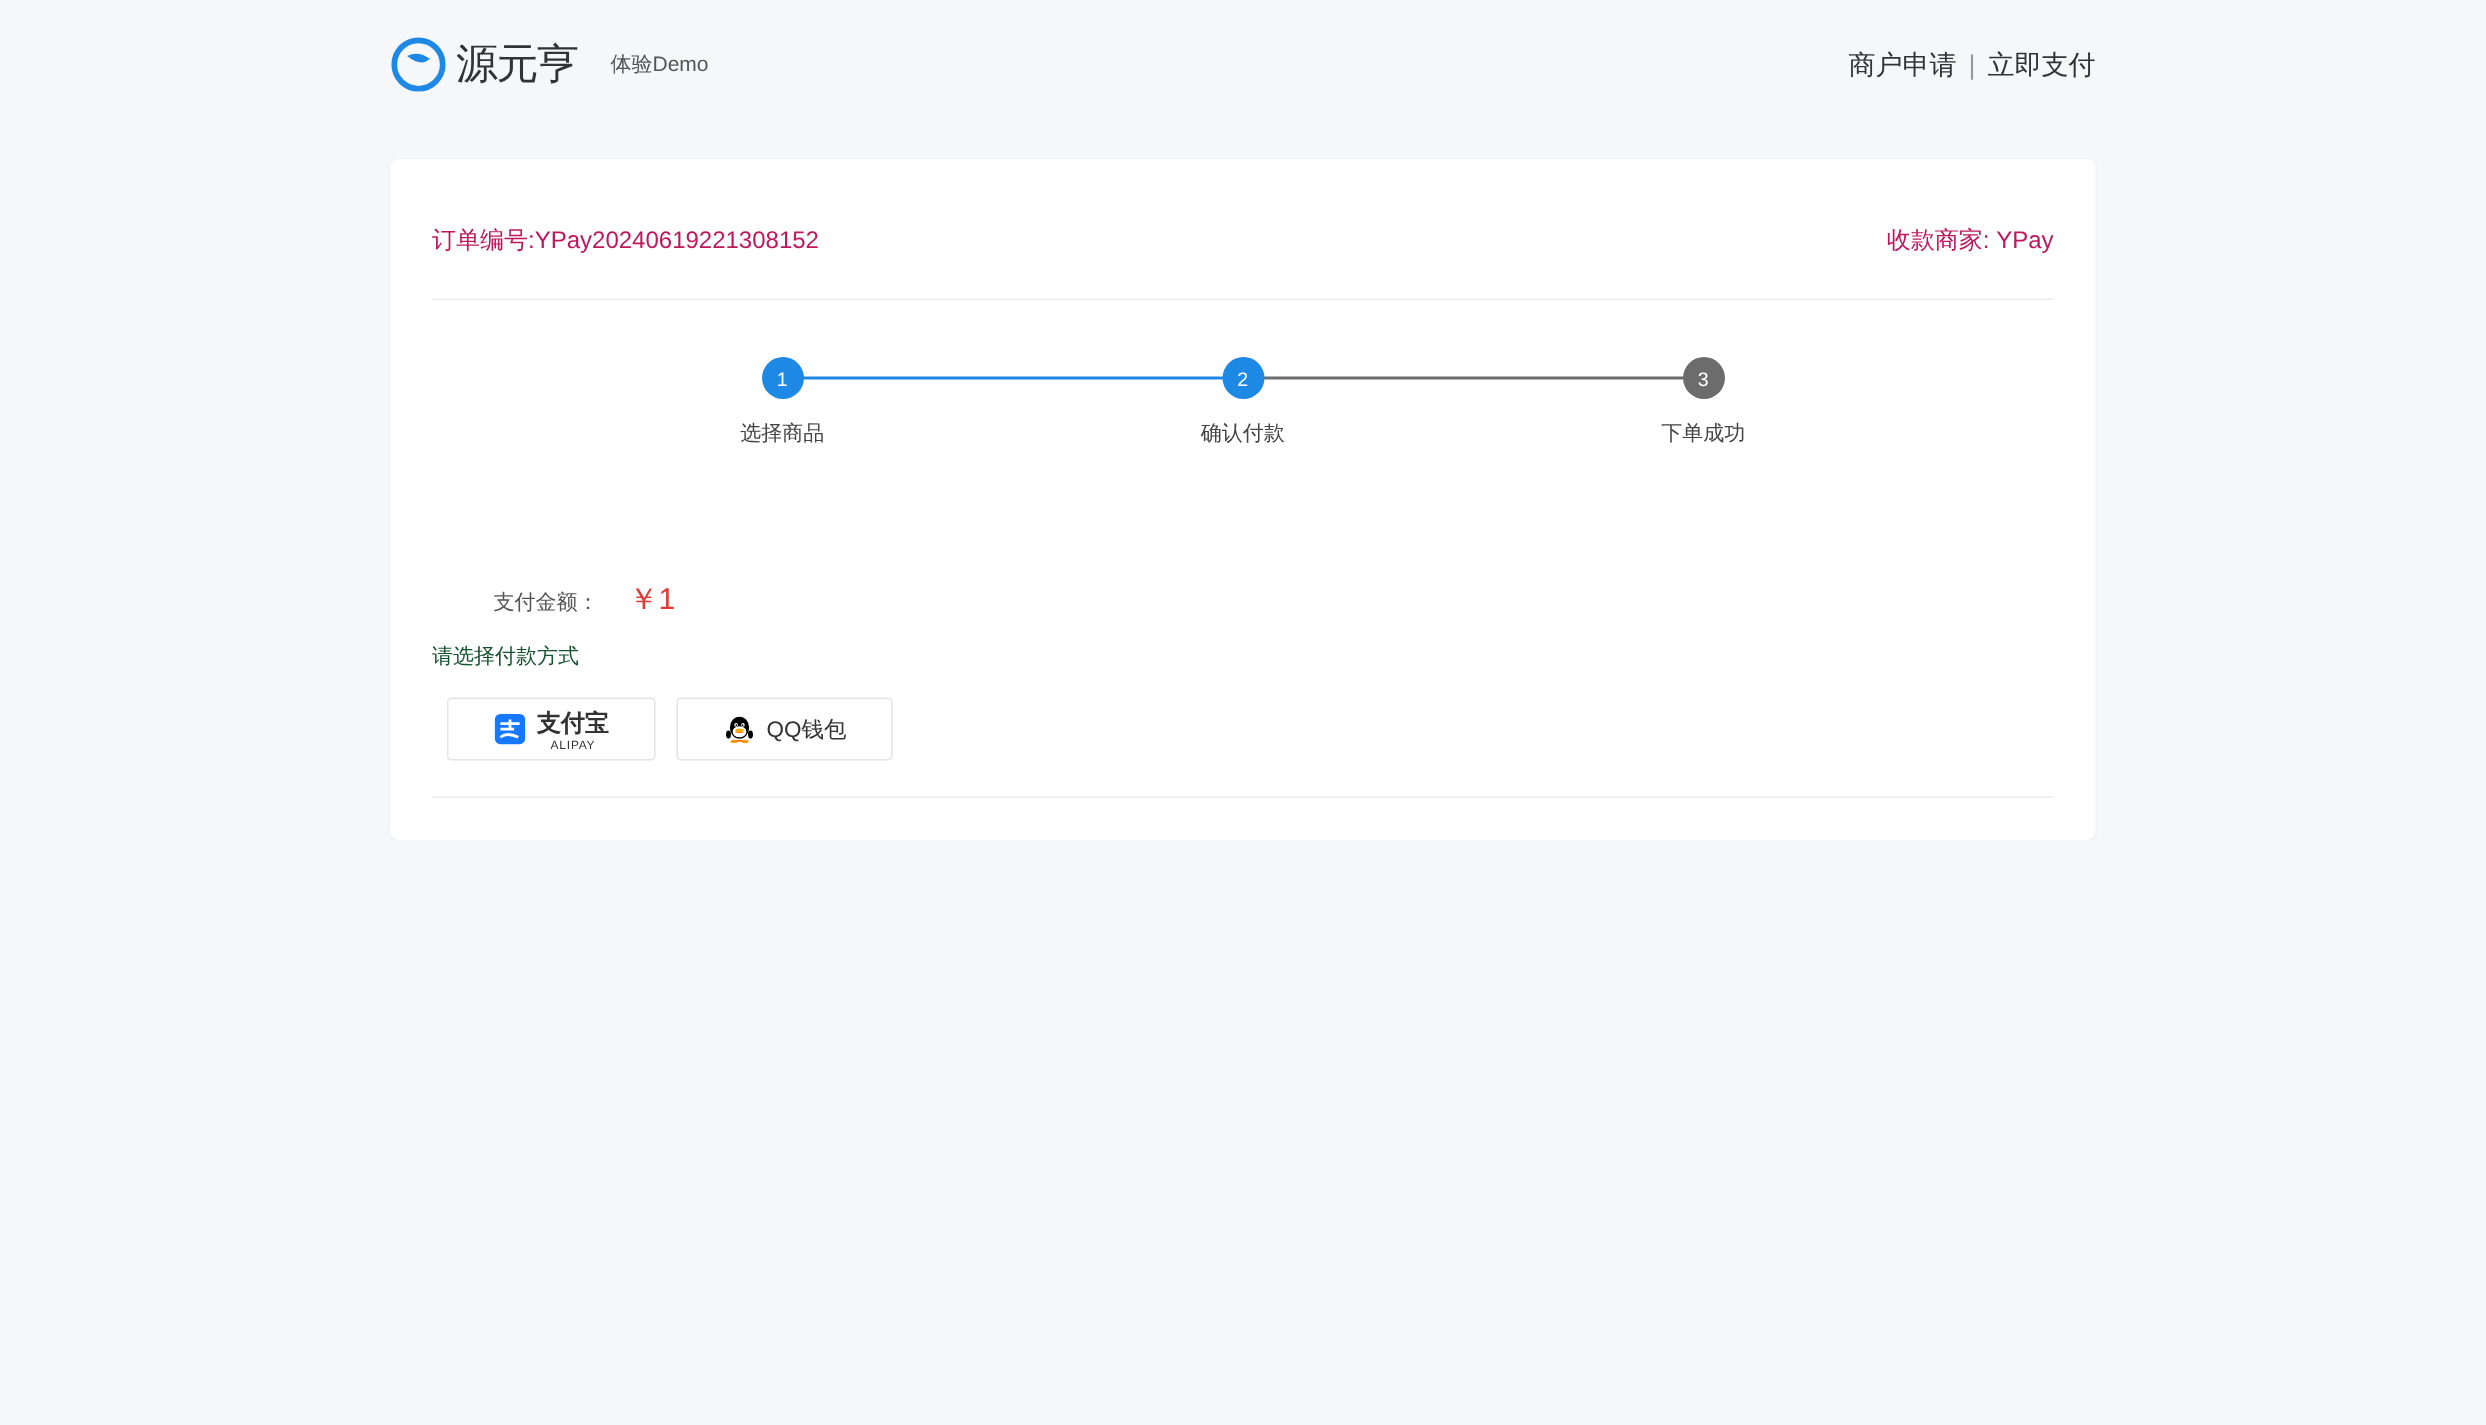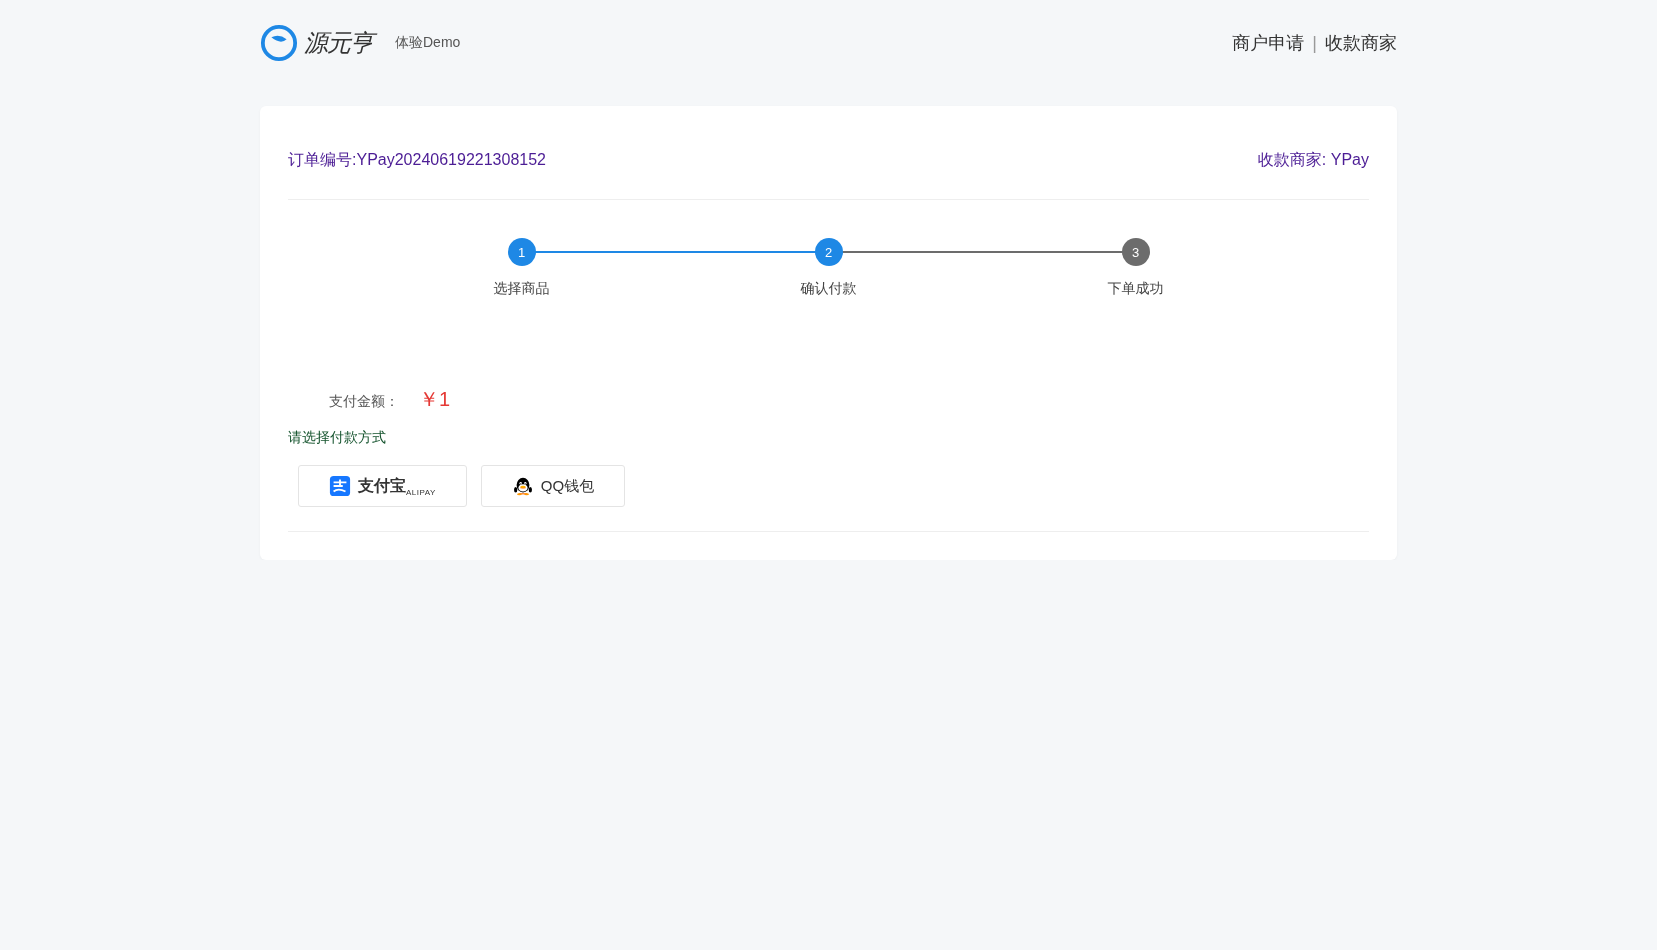--- a/index.html
+++ b/index.html
@@ -30,24 +30,23 @@
     .logo {
       display: flex;
       align-items: center;
       gap: 6px;
     }
     .logo-icon {
       width: 38px;
       height: 38px;
     }
     .logo-text {
-      font-size: 24px;
+      font-size: 28px;
       font-weight: 500;
       color: #333;
-      font-style: italic;
       letter-spacing: -1px;
     }
     .demo-label {
       font-size: 14px;
       color: #555;
       margin-left: 10px;
     }
     .header-right {
       display: flex;
       align-items: center;
@@ -67,21 +66,21 @@
       background: #fff;
       margin: 20px 260px 0 260px;
       border-radius: 6px;
       padding: 44px 28px 28px 28px;
       box-shadow: 0 1px 3px rgba(0,0,0,0.04);
     }
     .order-row {
       display: flex;
       justify-content: space-between;
       font-size: 16px;
-      color: #4c1d95;
+      color: #be185d;
       margin-bottom: 28px;
     }
     .hr {
       border: none;
       border-top: 1px solid #eee;
       margin: 0;
     }
     .steps {
       display: flex;
       align-items: flex-start;
@@ -185,22 +184,22 @@
       font-weight: 500;
     }
     .pay-text-sub {
       font-size: 8px;
       color: #333;
       letter-spacing: 0.5px;
       line-height: 1;
     }
     .pay-text-col {
       display: flex;
-      flex-direction: row;
-      align-items: flex-end;
+      flex-direction: column;
+      align-items: center;
     }
     .actions {
       display: flex;
       align-items: center;
       justify-content: flex-end;
       gap: 20px;
       padding-top: 26px;
     }
     .notice {
       font-size: 14px;
@@ -237,21 +236,21 @@
           <circle cx="20" cy="20" r="17" fill="none" stroke="#1e88e5" stroke-width="4"></circle>
           <path d="M 12 14 Q 20 10 28 16 Q 22 22 12 14 Z" fill="#1e88e5"></path>
         </svg>
         <span class="logo-text">源元亨</span>
       </div>
       <span class="demo-label">体验Demo</span>
     </div>
     <div class="header-right">
       <a class="header-link">商户申请</a>
       <span class="header-sep">|</span>
-      <a class="header-link">收款商家</a>
+      <a class="header-link">立即支付</a>
     </div>
   </div>
 
   <div class="card">
     <div class="order-row">
       <div>
         <span>订单编号:</span><span>YPay20240619221308152</span>
       </div>
       <div>
         <span>收款商家:</span> <span>YPay</span>

